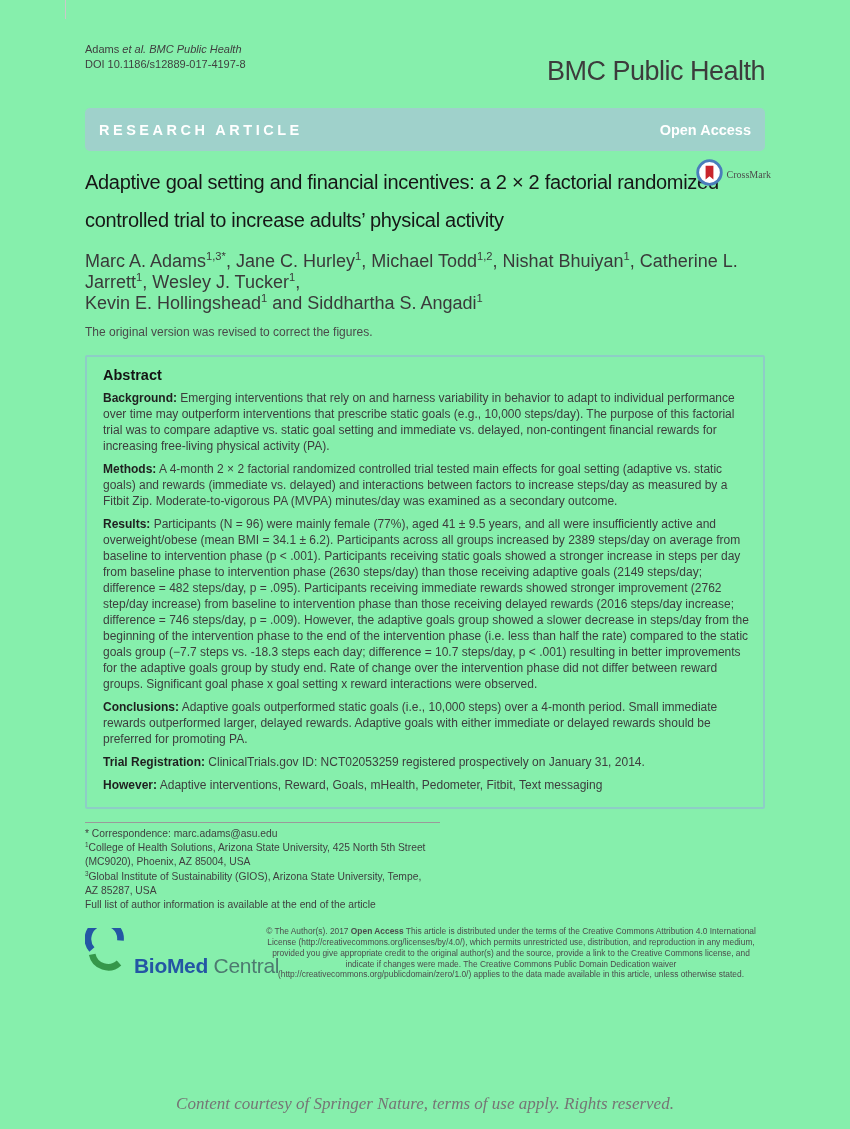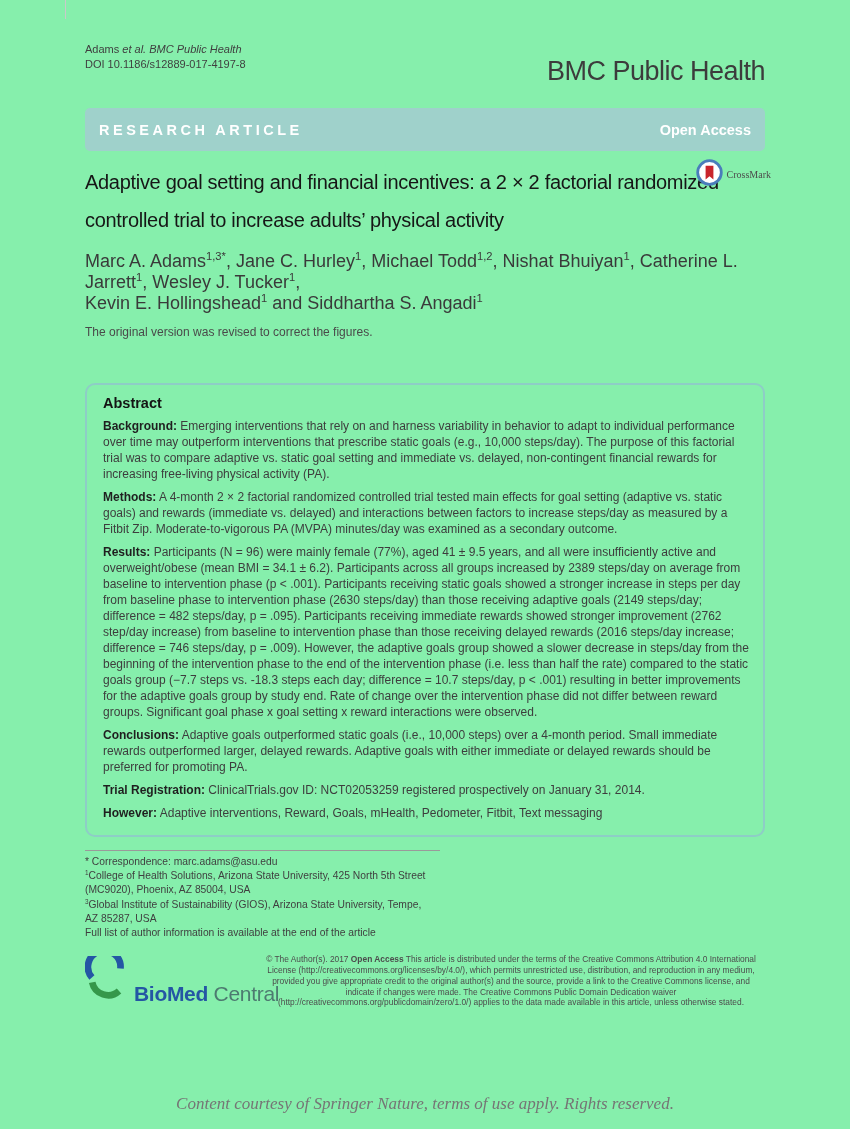--- a/index.html
+++ b/index.html
@@ -43,22 +43,22 @@
     position:absolute;right:-6px;top:-4px;display:flex;align-items:center;gap:4px;
     cursor:pointer;
   }
   .crossmark-label{font-family:"Liberation Serif",serif;font-size:10px;color:#4d4d4d;}
   
   .authors{margin:12px 0 0 0;font-size:18px;line-height:21px;color:#3a3a3a;}
   .authors sup,.footnotes sup{font-size:62%;vertical-align:super;line-height:0;}
   .revision-note{margin:11px 0 0 0;font-size:12px;color:#4a4a4a;}
   
   .abstract-box{
-    margin-top:44px;border:2px solid var(--abstract_border,#8ecdc6);
-    border-radius:10px;padding:10px 12px 14px 16px;
+    margin-top:16px;border:2px solid var(--abstract_border,#8ecdc6);
+    border-radius:2px;padding:10px 12px 14px 16px;
   }
   .abstract-box h2{margin:0;font-size:14.5px;color:#141414;}
   .abstract-box p{margin:7px 0 0 0;font-size:12px;line-height:16px;color:#3d3d3d;}
   .abstract-box p b{color:#1f1f1f;}
   
   .footnote-divider{margin-top:13px;width:355px;border-top:1px solid #9a9a9a;}
   .footnotes{margin-top:4px;width:348px;font-size:10.3px;line-height:14.2px;color:#3f3f3f;}
   
   .pub-row{margin-top:14px;display:flex;align-items:flex-start;}
   .bmc-logo{display:flex;align-items:flex-end;width:172px;flex:none;margin-top:2px;}

